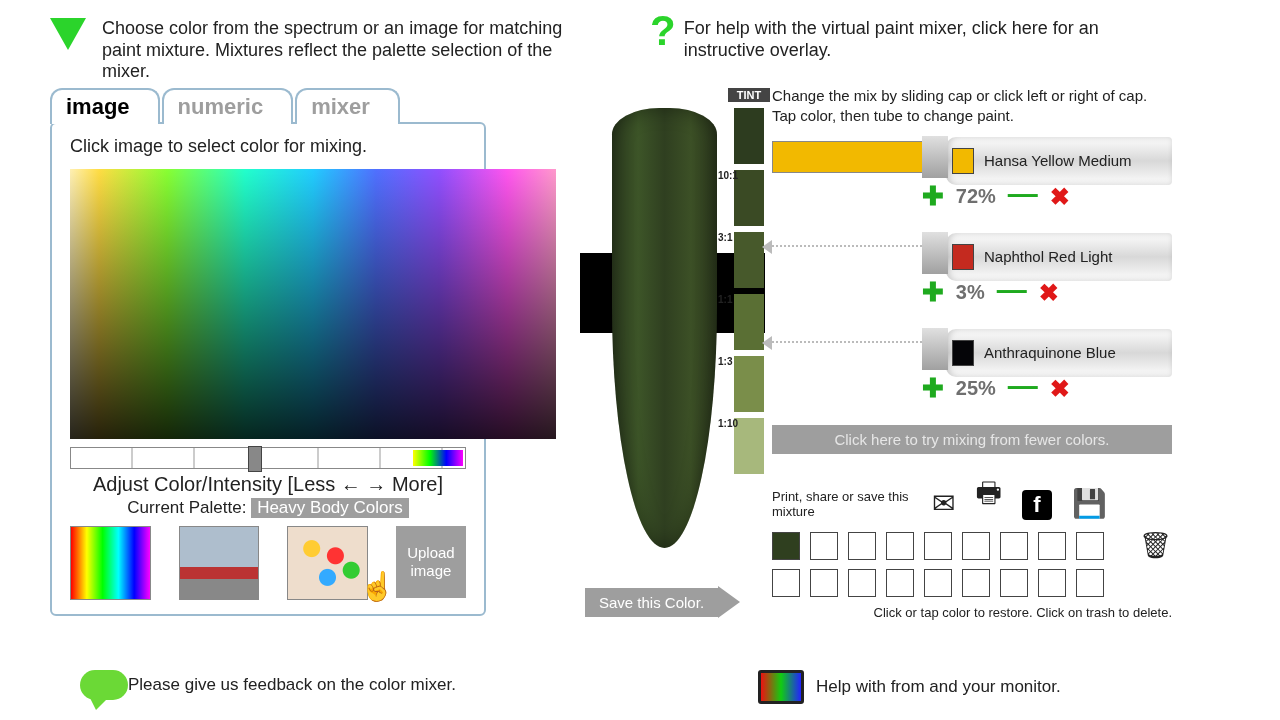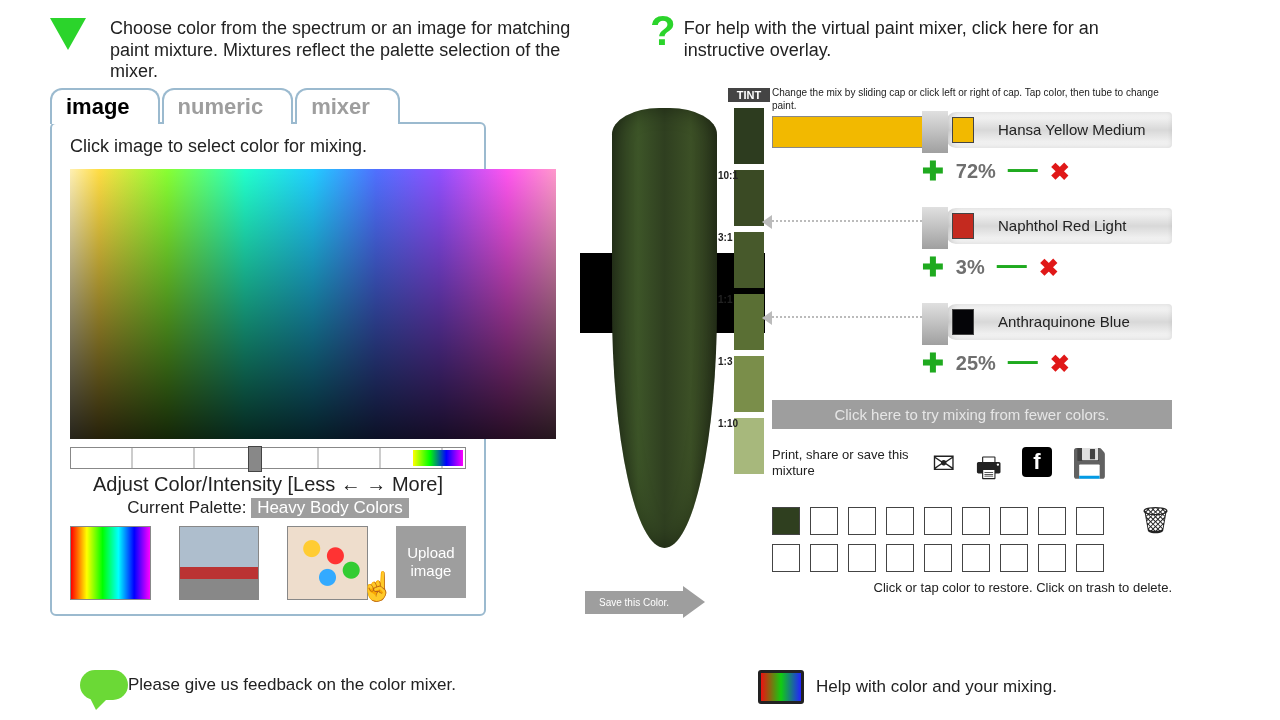--- a/index.html
+++ b/index.html
@@ -1,18 +1,18 @@
 <!DOCTYPE html>
 <html><head>
 <meta charset="utf-8">
 <style>
   body { margin: 0; background: #fff; font-family: Arial, sans-serif; font-size: 14px; color: #222; width: 1280px; height: 720px; position: relative; overflow: hidden; }
   
   .arrow-down { width: 0; height: 0; border-left: 18px solid transparent; border-right: 18px solid transparent; border-top: 32px solid #2bd42b; }
-  .topleft { position: absolute; left: 50px; top: 18px; display: flex; gap: 24px; width: 540px; }
+  .topleft { position: absolute; left: 50px; top: 18px; display: flex; gap: 16px; width: 540px; }
   .topleft .txt { font-size: 18px; line-height: 1.2; }
   .topright { position: absolute; left: 650px; top: 18px; display: flex; gap: 8px; width: 490px; }
   .qmark { font-size: 42px; font-weight: bold; color: #2bd42b; line-height: 0.8; margin-top: -4px; }
   .topright .txt { font-size: 18px; line-height: 1.2; }
   
   .panel-wrap { position: absolute; left: 50px; top: 88px; width: 436px; }
   .tabs { display: flex; }
   .tab { border: 2px solid #9bbacf; border-bottom: none; border-top-left-radius: 12px; border-top-right-radius: 12px; padding: 4px 28px 4px 14px; font-size: 22px; font-weight: bold; background: #fff; color: #9e9e9e; margin-right: 2px; cursor: pointer; }
   .tab.active { color: #000; position: relative; z-index: 2; }
   .panel { border: 2px solid #9bbacf; border-radius: 6px; background: #fff; padding: 12px 18px 14px; margin-top: -2px; }
@@ -37,40 +37,40 @@
   
   .stroke-area { position: absolute; left: 580px; top: 88px; width: 190px; height: 470px; }
   .black-band { position: absolute; top: 165px; left: 0; width: 185px; height: 80px; background: #000; }
   .paint-stroke { position: absolute; left: 32px; top: 20px; width: 105px; height: 440px; background: linear-gradient(to right,#2b3a1e,#3d5528,#2f3f20,#3c5026,#2a361c); border-radius: 45% 45% 50% 50% / 6% 6% 55% 55%; box-shadow: inset 0 0 20px rgba(0,0,0,0.4); }
   .tints { position: absolute; left: 148px; top: 0; width: 42px; font-weight: bold; }
   .tint-label { font-size: 11px; background: #444; color:#fff; text-align: center; padding:1px 0;}
   .tint-sw { width: 30px; height: 56px; margin: 6px auto; }
   .tint-rt { position:absolute; left:-10px; font-size:10px; }
   
   .save-arrow { position: absolute; left: 585px; top: 586px; display: flex; align-items: center; }
-  .save-arrow .bar { background: #9e9e9e; color: #fff; padding: 6px 14px; font-size: 10px; }
+  .save-arrow .bar { background: #9e9e9e; color: #fff; padding: 6px 14px; font-size: 15px; }
   .save-arrow .tri { width:0;height:0;border-top:16px solid transparent;border-bottom:16px solid transparent;border-left:22px solid #9e9e9e; }
   
   .right-col { position: absolute; left: 772px; top: 86px; width: 400px; }
-  .right-col .inst2 { font-size: 10px; line-height: 1.3; }
+  .right-col .inst2 { font-size: 15px; line-height: 1.3; margin-bottom: 12px; }
   .tube-row { position: relative; height: 92px; margin-bottom: 4px; }
   .amt-bar { position: absolute; left: 0; top: 4px; height: 30px; border:1px solid #888;}
-  .tube { position: absolute; right: 0; top: 0px; width: 220px; height: 36px; background: linear-gradient(to bottom,#fdfdfd,#d8d8d8,#fdfdfd); border-radius: 10px 4px 4px 10px; box-shadow: inset 2px 0 6px rgba(0,0,0,0.2); display: flex; align-items: center; padding-left: 6px; gap: 20px;}
+  .tube { position: absolute; right: 0; top: 0px; width: 220px; height: 48px; background: linear-gradient(to bottom,#fdfdfd,#d8d8d8,#fdfdfd); border-radius: 10px 4px 4px 10px; box-shadow: inset 2px 0 6px rgba(0,0,0,0.2); display: flex; align-items: center; padding-left: 6px; gap: 6px;}
   .tube .cap { position: absolute; left:-24px; top:-1px; width:26px; height:42px; background:linear-gradient(to bottom,#e0e0e0,#a0a0a0);}
   .tube .paint { width: 20px; height: 24px; border:1px solid #444; }
   .tube .name { font-size: 15px; line-height: 1.1; padding: 4px;}
   .tube-arrow { position:absolute; left:0; top:12px; width:150px; border-top:2px dotted #bbb;}
   .tube-arrow::before{content:"";position:absolute;left:-10px;top:-7px;width:0;height:0;border-top:7px solid transparent;border-bottom:7px solid transparent;border-right:10px solid #bbb;}
   .controls { position: absolute; left: 150px; top: 44px; display: flex; align-items:center; gap: 12px; font-size: 20px; color:#6f6f6f; font-weight:bold;}
   .plus { color: #1faa1f; font-size: 26px; font-weight: bold; cursor:pointer;}
   .minus { color: #1faa1f; font-size: 30px; font-weight: bold; cursor:pointer; margin-top:-6px;}
   .xred { color: #e01818; font-size: 24px; font-weight: bold; cursor:pointer;}
   .clear-all { color:#e01818; font-size:15px; text-align:right; margin:4px 30px 8px 0;}
   .fewer { background:#9e9e9e; color:#e6e6e6; text-align:center; padding:6px; font-size:15px; margin-bottom: 18px; cursor:pointer;}
-  .share-line { display:flex; align-items:flex-start; gap:20px; margin-bottom:10px;}
+  .share-line { display:flex; align-items:flex-end; gap:20px; margin-bottom:10px;}
   .share-line .lbl { font-size:13px; width:140px; line-height:1.2;}
   .share-line .ic { font-size:28px; cursor:pointer;}
   .swatch-grid { display:flex; flex-direction:column; gap:8px;}
   .sw-row{display:flex; gap:10px; align-items:center;}
   .sw { width:26px; height:26px; border:1px solid #444; background:#fff; cursor:pointer;}
   .sw.filled { background:#2f3f1f;}
   .trash { font-size:26px; cursor:pointer; margin-left:auto;}
   .swatch-hint{font-size:13px; text-align:right; margin-top:8px;}
   
   .feedback { position:absolute; left:80px; top:670px; display:flex; align-items:center; gap:0; font-size:17px;}
@@ -241,14 +241,14 @@
   </div>
   <div class="swatch-hint">Click or tap color to restore. Click on trash to delete.</div>
 </div>
 
 <div class="feedback">
   <div class="speech"></div>
   <span>Please give us feedback on the color mixer.</span>
 </div>
 <div class="monitor-help">
   <div class="tv"></div>
-  <span>Help with color and your mixing.</span>
+  <span>Help with from and your monitor.</span>
 </div>
 
 </body></html>

